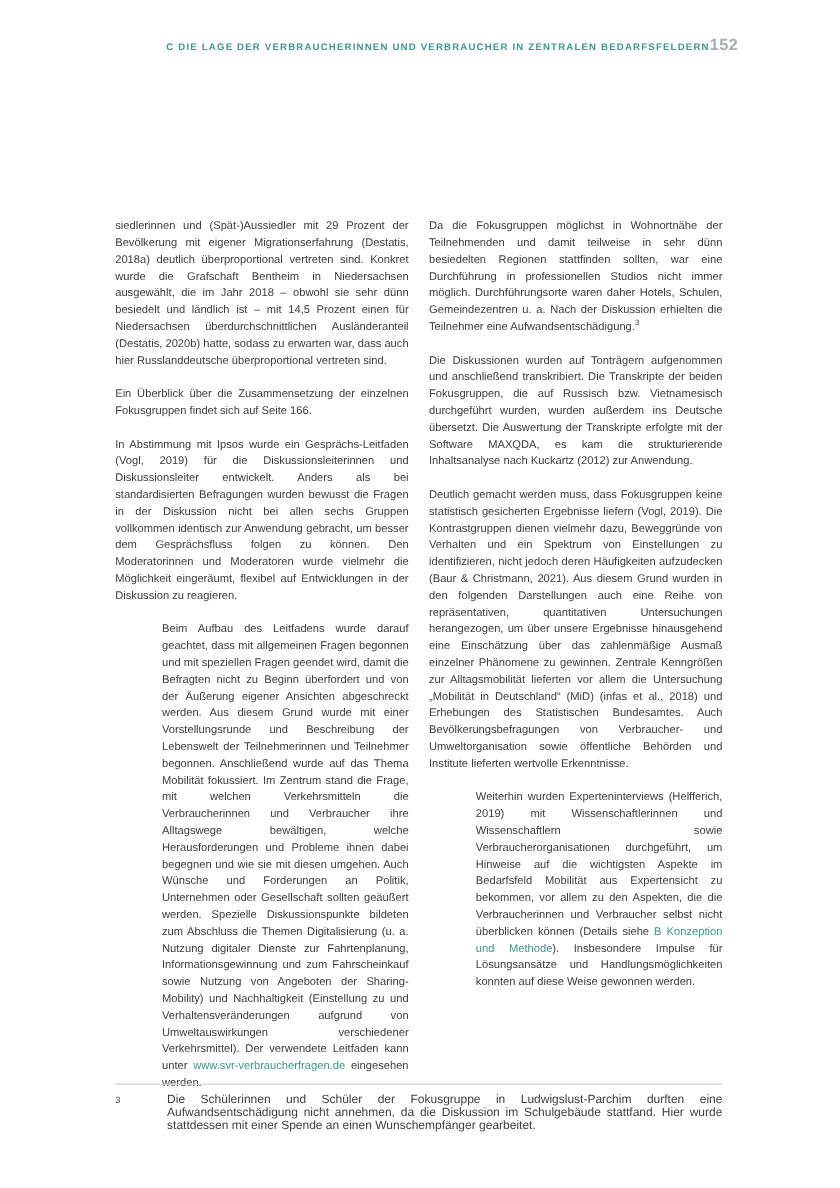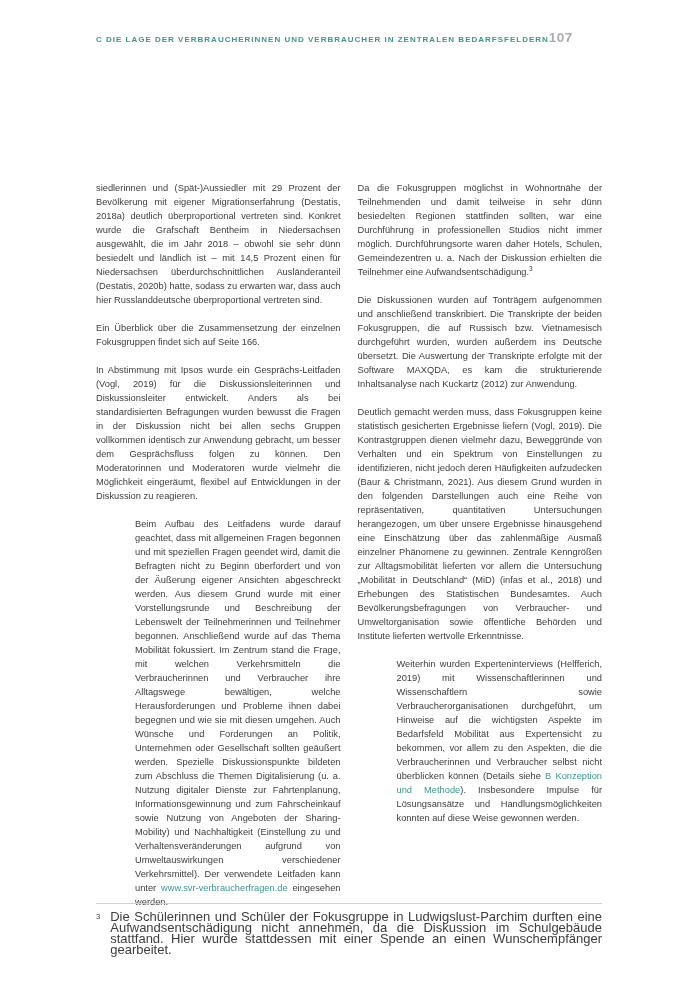--- a/index.html
+++ b/index.html
@@ -15,21 +15,21 @@
     position: absolute;
     inset: 0;
     background: #ffffff;
   }
   .header-row {
     position: absolute;
     top: 30px;
     left: 96px;
     right: 42px;
     display: flex;
-    justify-content: flex-start;
+    justify-content: center;
     align-items: baseline;
   }
   .running-header {
     font-size: 8px;
     font-weight: 700;
     letter-spacing: 1px;
     color: var(--accent-teal, #39998b);
     text-transform: uppercase;
     white-space: nowrap;
   }
@@ -82,37 +82,38 @@
     display: flex;
     gap: 10px;
   }
   .footnote-number {
     font-size: 7.6px;
     line-height: 11px;
     color: var(--body-text, #3c3c3c);
     flex: 0 0 auto;
   }
   .footnote-text {
-    font-size: 13px;
+    font-size: 10px;
     line-height: 11px;
     color: var(--body-text, #3c3c3c);
     text-align: justify;
     flex: 1 1 auto;
     hyphens: auto;
+    margin-left: 29px;
     -webkit-hyphens: auto;
   }
 </style>
 </head>
 <body>
 
 <div class="page">
 
   <div class="header-row">
     <div class="running-header">C DIE LAGE DER VERBRAUCHERINNEN UND VERBRAUCHER IN ZENTRALEN BEDARFSFELDERN</div>
-    <div class="page-number">107</div>
+    <div class="page-number">152</div>
   </div>
 
   <div class="columns">
 
     <div class="col">
       <p>siedlerinnen und (Spät-)Aussiedler mit 29 Prozent der Bevölkerung mit eigener Migrationserfahrung (Destatis, 2018a) deutlich überproportional vertreten sind. Konkret wurde die Grafschaft Bentheim in Niedersachsen ausgewählt, die im Jahr 2018 – obwohl sie sehr dünn besiedelt und ländlich ist – mit 14,5 Prozent einen für Niedersachsen überdurchschnittlichen Ausländeranteil (Destatis, 2020b) hatte, sodass zu erwarten war, dass auch hier Russlanddeutsche überproportional vertreten sind.</p>
       <p>Ein Überblick über die Zusammensetzung der einzelnen Fokusgruppen findet sich auf Seite 166.</p>
       <p>In Abstimmung mit Ipsos wurde ein Gesprächs-Leitfaden (Vogl, 2019) für die Diskussionsleiterinnen und Diskussionsleiter entwickelt. Anders als bei standardisierten Befragungen wurden bewusst die Fragen in der Diskussion nicht bei allen sechs Gruppen vollkommen identisch zur Anwendung gebracht, um besser dem Gesprächsfluss folgen zu können. Den Moderatorinnen und Moderatoren wurde vielmehr die Möglichkeit eingeräumt, flexibel auf Entwicklungen in der Diskussion zu reagieren.</p>
       <p><span>Beim Aufbau des Leitfadens wurde darauf geachtet, dass mit allgemeinen Fragen begonnen und mit speziellen Fragen geendet wird, damit die Befragten nicht zu Beginn überfordert und von der Äußerung eigener Ansichten abgeschreckt werden. Aus diesem Grund wurde mit einer Vorstellungsrunde und Beschreibung der Lebenswelt der Teilnehmerinnen und Teilnehmer begonnen. Anschließend wurde auf das Thema Mobilität fokussiert. Im Zentrum stand die Frage, mit welchen Verkehrsmitteln die Verbraucherinnen und Verbraucher ihre Alltagswege bewältigen, welche Herausforderungen und Probleme ihnen dabei begegnen und wie sie mit diesen umgehen. Auch Wünsche und Forderungen an Politik, Unternehmen oder Gesellschaft sollten geäußert werden. Spezielle Diskussionspunkte bildeten zum Abschluss die Themen Digitalisierung (u. a. Nutzung digitaler Dienste zur Fahrtenplanung, Informationsgewinnung und zum Fahrscheinkauf sowie Nutzung von Angeboten der Sharing-Mobility) und Nachhaltigkeit (Einstellung zu und Verhaltensveränderungen aufgrund von Umweltauswirkungen verschiedener Verkehrsmittel). Der verwendete Leitfaden kann unter </span><a class="link" href="#">www.svr-verbraucherfragen.de</a><span> eingesehen werden.</span></p>
     </div>

